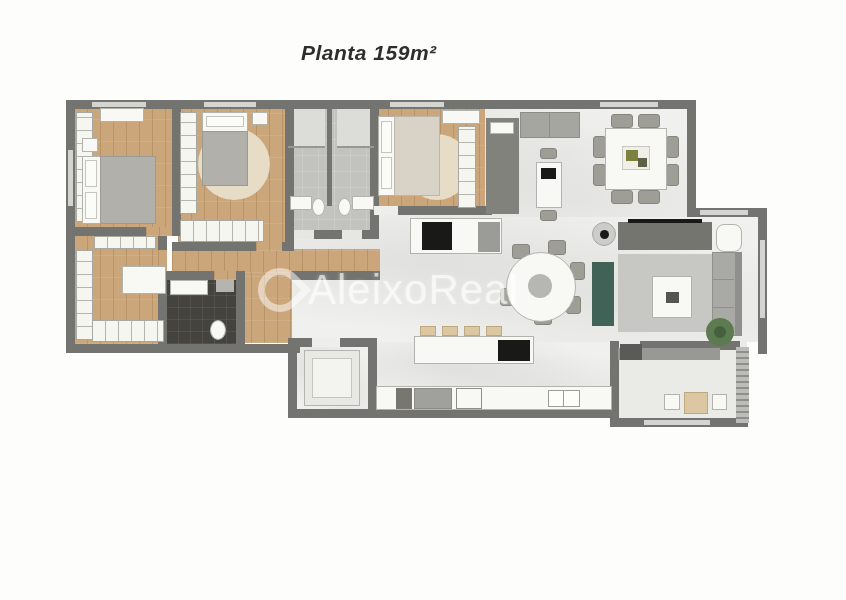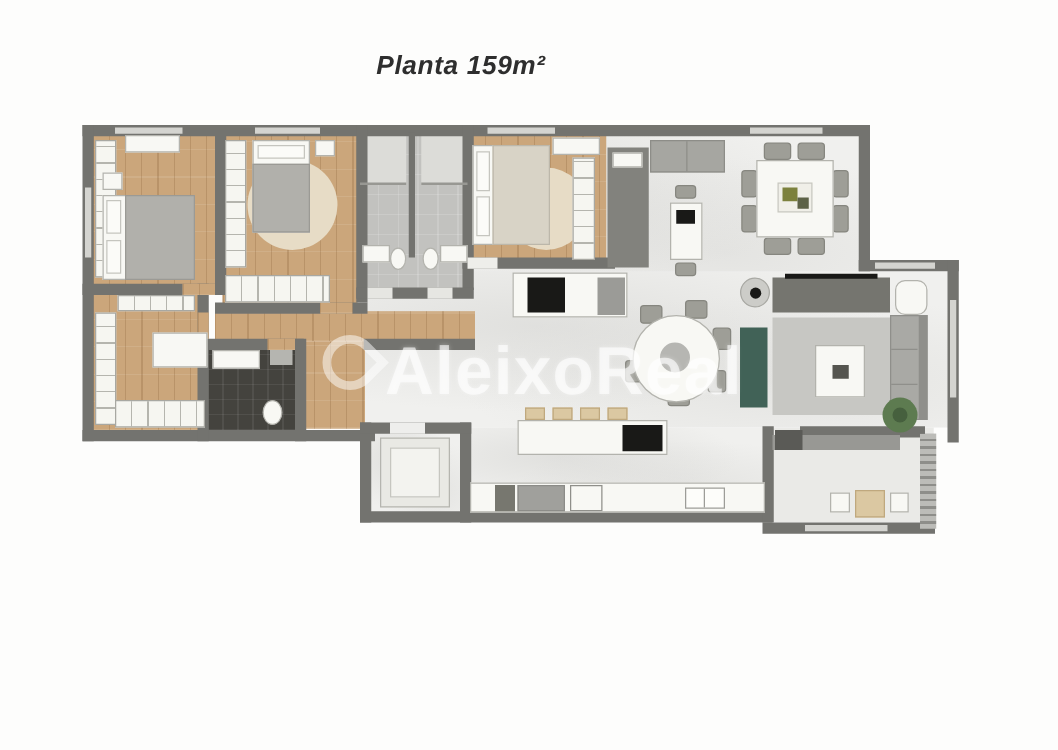--- a/index.html
+++ b/index.html
@@ -30,21 +30,21 @@
   .shh{background:#f6f6f1;border:1px solid #a8a8a2;background-image:repeating-linear-gradient(90deg,transparent 0 12px,#b5b5ae 12px 13px);z-index:5;}
   .rug{background:#e7dcc6;border-radius:50%;z-index:4;}
   .grayrug{background:#c7c7c3;z-index:4;}
   .chair{background:#9e9e97;border:1px solid #86867f;border-radius:3px;z-index:5;}
   .stool{background:#dbc8a2;border:1px solid #bfa87e;z-index:5;}
   .blk{background:#191917;z-index:7;}
   .green{background:#416257;z-index:5;}
   .plant{background:#5d7b50;border-radius:50%;z-index:6;}
   .round{border-radius:50%;}
   
-  .wm{z-index:9;color:rgba(255,255,255,.62);font-weight:bold;font-size:54px;letter-spacing:1px;text-shadow:0 0 4px rgba(255,255,255,.35);white-space:nowrap;}
+  .wm{z-index:9;color:rgba(255,255,255,.62);font-weight:normal;font-size:42px;letter-spacing:1px;text-shadow:0 0 4px rgba(255,255,255,.35);white-space:nowrap;}
   .wm-mark{z-index:9;width:44px;height:44px;border:7px solid rgba(255,255,255,.5);border-radius:50% 0 50% 50%;transform:rotate(45deg);}
 </style>
 </head>
 <body>
 
 <div id="stage">
 
   <div class="title" style="left:301px;top:41px;font-style:italic;">Planta 159m²</div>
 
   <div class="marble" style="left:288px;top:104px;width:408px;height:140px;"></div>

